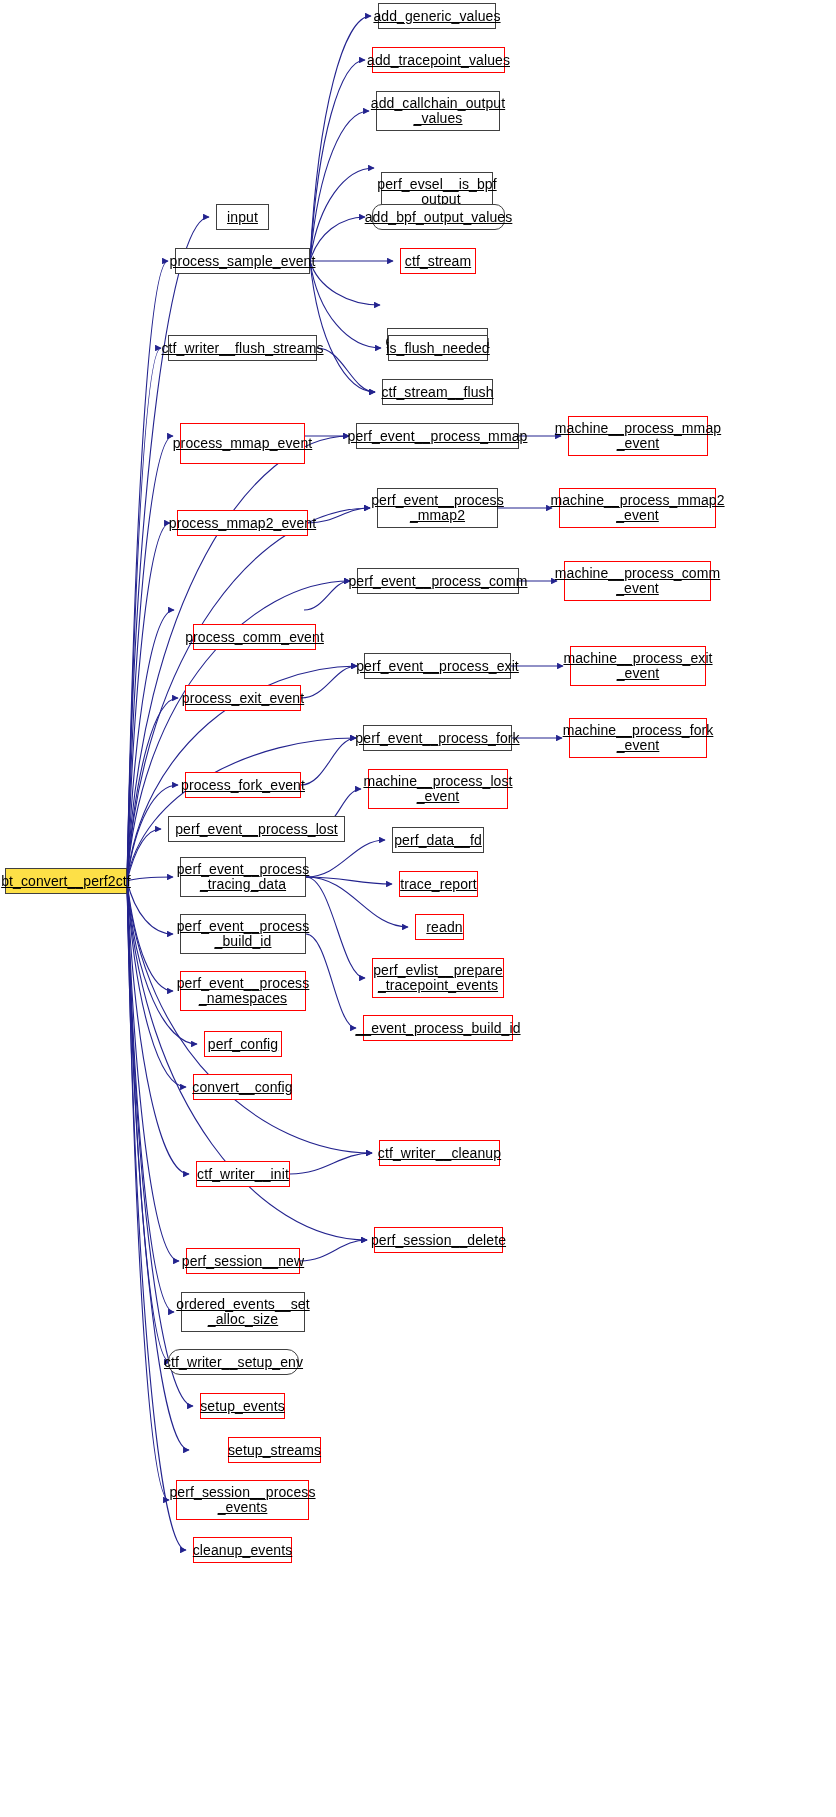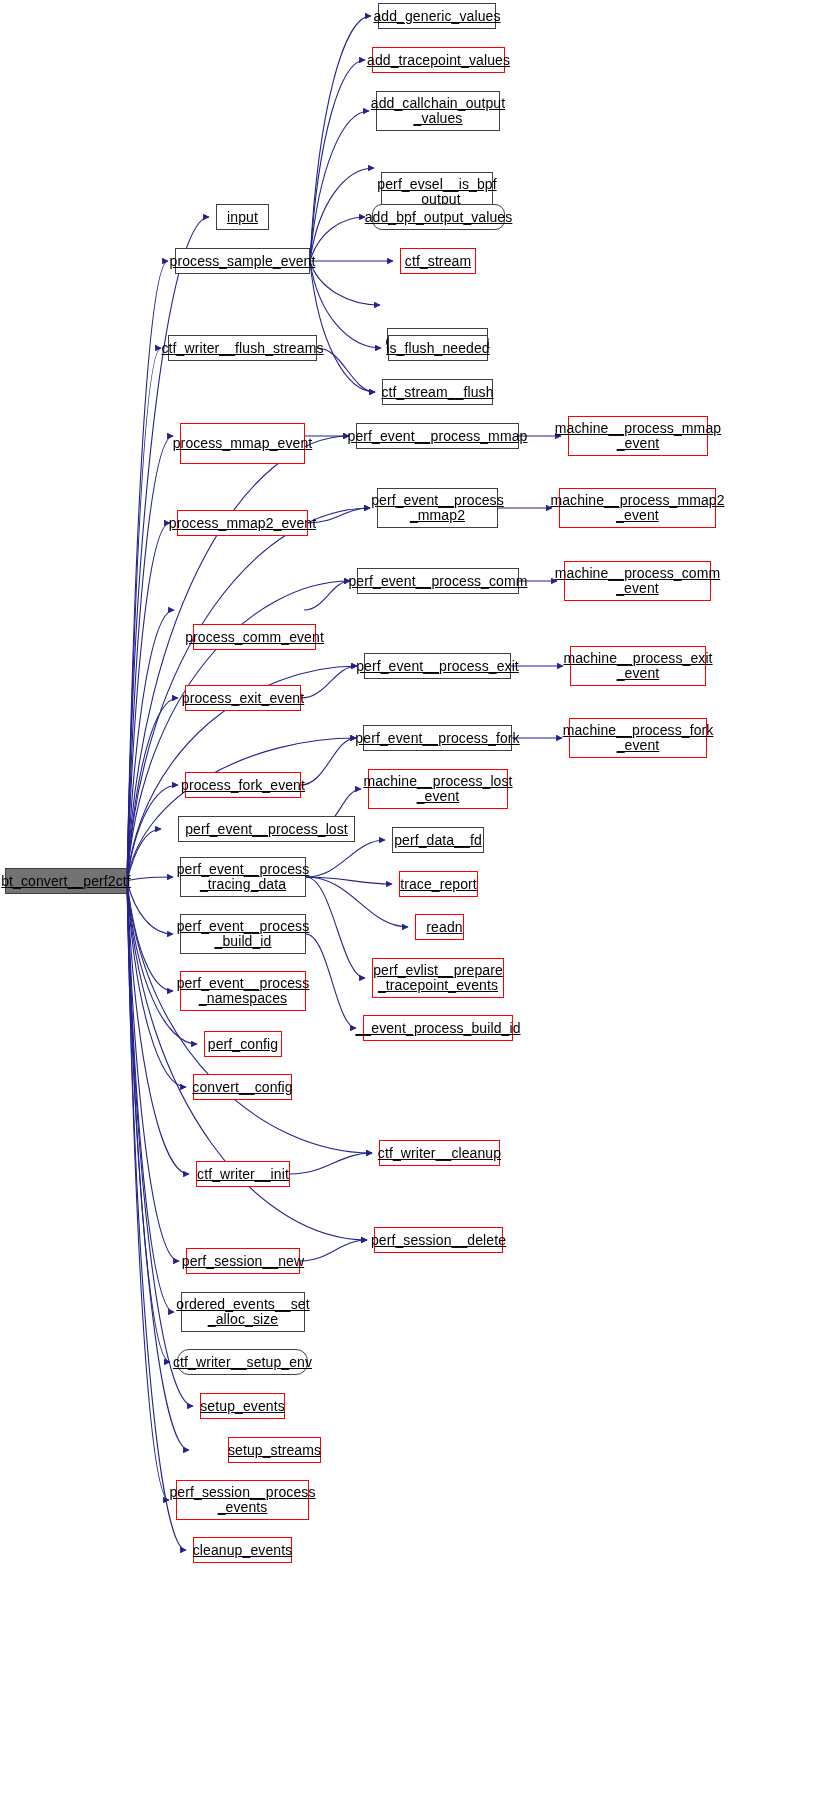--- a/index.html
+++ b/index.html
@@ -37,21 +37,21 @@
     border: 1px solid #404040;
     white-space: pre-line;
     letter-spacing: 0.1px;
     cursor: pointer;
     text-decoration: underline;
   }
   .node.red {
     border: 1px solid #ff0000;
   }
   .node.root {
-    background: #737373;
+    background: #fde047;
     border: 1px solid #404040;
     text-align: right;
   }
 </style>
 </head>
 <body>
 
 <div id="graph">
   <svg id="edge-layer" viewBox="0 0 836 1817" xmlns="http://www.w3.org/2000/svg">
     <defs>
@@ -148,21 +148,21 @@
       <div class="node red" style="left: 564px; top: 561px; width: 147px; height: 40px;">machine__process_comm
 _event</div>
       <div class="node red" style="left: 185px; top: 685px; width: 116px; height: 26px;">process_exit_event</div>
       <div class="node" style="left: 364px; top: 653px; width: 147px; height: 26px;">perf_event__process_exit</div>
       <div class="node red" style="left: 570px; top: 646px; width: 136px; height: 40px;">machine__process_exit
 _event</div>
       <div class="node red" style="left: 185px; top: 772px; width: 116px; height: 26px;">process_fork_event</div>
       <div class="node" style="left: 363px; top: 725px; width: 149px; height: 26px;">perf_event__process_fork</div>
       <div class="node red" style="left: 569px; top: 718px; width: 138px; height: 40px;">machine__process_fork
 _event</div>
-      <div class="node" style="left: 168px; top: 816px; width: 177px; height: 26px; margin-left: 10px;">perf_event__process_lost</div>
+      <div class="node" style="left: 168px; top: 816px; width: 177px; height: 26px;">perf_event__process_lost</div>
       <div class="node red" style="left: 368px; top: 769px; width: 140px; height: 40px;">machine__process_lost
 _event</div>
       <div class="node root" style="left: 5px; top: 868px; width: 122px; height: 26px;">bt_convert__perf2ctf</div>
       <div class="node" style="left: 180px; top: 857px; width: 126px; height: 40px;">perf_event__process
 _tracing_data</div>
       <div class="node" style="left: 392px; top: 827px; width: 92px; height: 26px;">perf_data__fd</div>
       <div class="node red" style="left: 399px; top: 871px; width: 79px; height: 26px;">trace_report</div>
       <div class="node red" style="left: 415px; top: 914px; width: 49px; height: 26px; padding-left: 10px;">readn</div>
       <div class="node" style="left: 180px; top: 914px; width: 126px; height: 40px;">perf_event__process
 _build_id</div>
@@ -172,20 +172,20 @@
 _namespaces</div>
       <div class="node red" style="left: 363px; top: 1015px; width: 150px; height: 26px;">__event_process_build_id</div>
       <div class="node red" style="left: 204px; top: 1031px; width: 78px; height: 26px;">perf_config</div>
       <div class="node red" style="left: 193px; top: 1074px; width: 99px; height: 26px;">convert__config</div>
       <div class="node red" style="left: 379px; top: 1140px; width: 121px; height: 26px;">ctf_writer__cleanup</div>
       <div class="node red" style="left: 196px; top: 1161px; width: 94px; height: 26px;">ctf_writer__init</div>
       <div class="node red" style="left: 374px; top: 1227px; width: 129px; height: 26px;">perf_session__delete</div>
       <div class="node red" style="left: 186px; top: 1248px; width: 114px; height: 26px;">perf_session__new</div>
       <div class="node" style="left: 181px; top: 1292px; width: 124px; height: 40px;">ordered_events__set
 _alloc_size</div>
-      <div class="node" style="left: 177px; top: 1349px; width: 131px; height: 26px; border-radius: 12px;">ctf_writer__setup_env</div>
+      <div class="node" style="left: 168px; top: 1349px; width: 131px; height: 26px; border-radius: 12px;">ctf_writer__setup_env</div>
       <div class="node red" style="left: 200px; top: 1393px; width: 85px; height: 26px;">setup_events</div>
       <div class="node red" style="left: 196px; top: 1437px; width: 93px; height: 26px; margin-left: 32px;">setup_streams</div>
       <div class="node red" style="left: 176px; top: 1480px; width: 133px; height: 40px;">perf_session__process
 _events</div>
       <div class="node red" style="left: 193px; top: 1537px; width: 99px; height: 26px;">cleanup_events</div>
     </div>
 </div>
 
 </body></html>

